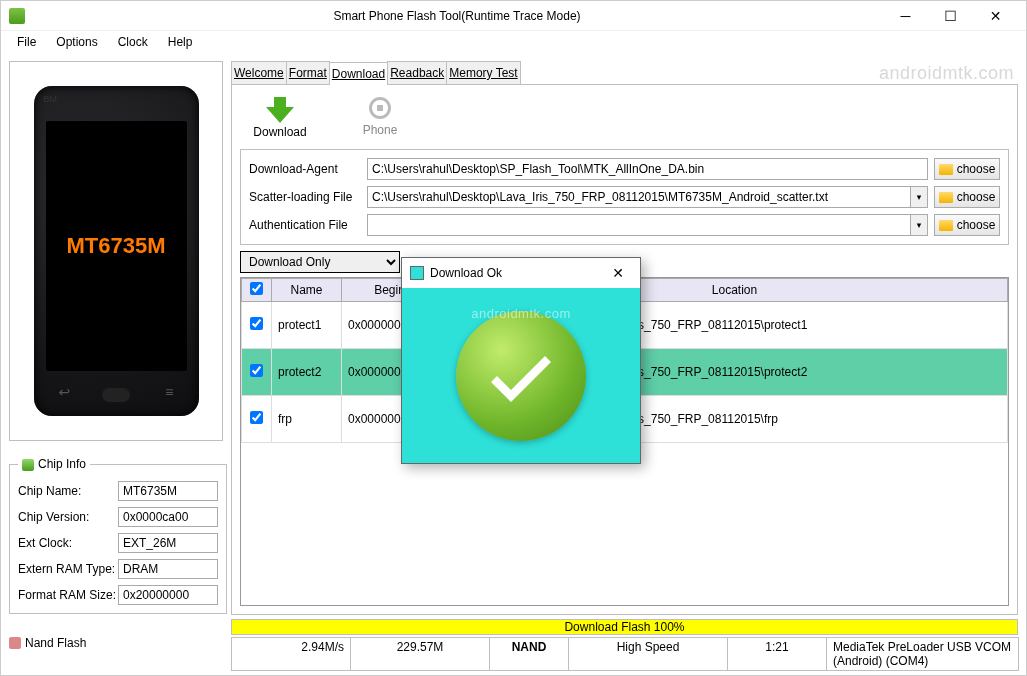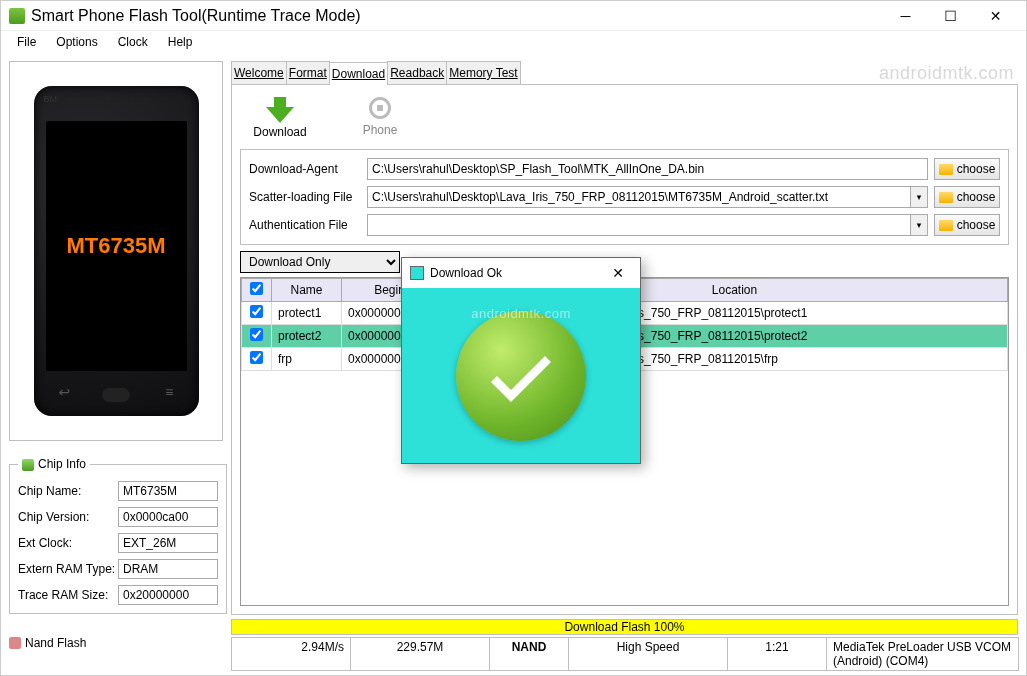--- a/index.html
+++ b/index.html
@@ -1,19 +1,19 @@
 <!DOCTYPE html>
 <html><head>
 <meta charset="utf-8">
 <style>
 * { box-sizing: border-box; margin: 0; padding: 0; font-family: "Segoe UI", Tahoma, sans-serif; }
 body { background: #fff; width: 1027px; height: 676px; overflow: hidden; position: relative; border: 1px solid #ccc; }
 .titlebar { height: 30px; display: flex; align-items: center; padding: 0 8px; background: #fff; border-bottom: 1px solid #eee; }
 .titlebar-icon { width: 16px; height: 16px; background: linear-gradient(#7fc241,#4a9c1f); border-radius: 2px; margin-right: 6px; }
-.titlebar-title { font-size: 16px; flex: 1; }
+.titlebar-title { font-size: 12px; flex: 1; text-align: center; }
 .win-controls { display: flex; }
 .win-btn { width: 45px; height: 30px; display: flex; align-items: center; justify-content: center; font-size: 14px; font-family: sans-serif; }
 .menubar { height: 22px; display: flex; align-items: center; padding: 0 8px; gap: 4px; background: #fff; font-size: 12px; }
 .menubar span { padding: 2px 8px; }
 .main { display: flex; height: calc(100% - 52px); }
 .leftcol { width: 230px; padding: 8px; display: flex; flex-direction: column; gap: 16px; }
 .phone-panel { border: 1px solid #bfbfbf; height: 380px; display: flex; align-items: center; justify-content: center; background: #fff; }
 .phone-body { width: 165px; height: 330px; background: radial-gradient(circle at 30% 30%, #2a2a2e, #0e0e10); border-radius: 18px; position: relative; box-shadow: inset 0 0 10px #000; }
 .phone-screen { position: absolute; top: 35px; left: 12px; right: 12px; bottom: 45px; background: #000; border-radius: 2px; display: flex; align-items: center; justify-content: center; }
 .phone-text { color: #ff7a00; font-weight: bold; font-size: 22px; font-family: Arial, sans-serif; }
@@ -49,21 +49,21 @@
 .file-row .finput { flex: 1; height: 22px; border: 1px solid #aaa; padding: 0 4px; font-size: 12px; }
 .file-row .fcombo { flex: 1; display: flex; }
 .file-row .fcombo input { flex: 1; height: 22px; border: 1px solid #aaa; border-right: none; padding: 0 4px; font-size: 12px; }
 .file-row .fcombo .dd { width: 18px; height: 22px; border: 1px solid #aaa; background: #f0f0f0; display: flex; align-items: center; justify-content: center; font-size: 9px; }
 .choose-btn { width: 66px; height: 22px; border: 1px solid #aaa; background: linear-gradient(#fafafa,#e5e5e5); display: flex; align-items: center; justify-content: center; gap: 4px; font-size: 12px; }
 .folder-icon { width: 14px; height: 11px; background: linear-gradient(#ffd96a,#f5b400); border-radius: 1px; position: relative; }
 .mode-select { width: 160px; height: 22px; border: 1px solid #000; font-size: 12px; padding: 0 4px; margin-bottom: 4px; }
 .grid-wrap { border: 1px solid #999; flex: 1; overflow: hidden; background: #fff; }
 table.grid { width: 100%; border-collapse: collapse; font-size: 12px; }
 table.grid th { background: #e8e6f4; border: 1px solid #aaa; padding: 3px 6px; font-weight: normal; text-align: center; }
-table.grid td { border: 1px solid #ddd; padding: 3px 6px; height: 22px; }
+table.grid td { border: 1px solid #ddd; padding: 15px 6px; height: 22px; }
 table.grid td.chk { text-align: center; width: 30px; }
 tr.sel td { background: #5fcfa8; }
 .progress { height: 16px; background: #ffff00; text-align: center; font-size: 12px; border: 1px solid #bfbfbf; margin-top: 4px; }
 .statusbar { display: flex; font-size: 12px; margin-top: 2px; }
 .statusbar > div { border: 1px solid #bfbfbf; padding: 2px 6px; margin-right: -1px; }
 .sb1 { width: 120px; text-align: right; }
 .sb2 { width: 140px; text-align: center; }
 .sb3 { width: 80px; text-align: center; font-weight: bold; }
 .sb4 { width: 160px; text-align: center; }
 .sb5 { width: 100px; text-align: center; }
@@ -124,21 +124,21 @@
         </div>
       <div class="chip-row">
           <label>Ext Clock:</label>
           <input readonly="" value="EXT_26M" style="">
         </div>
       <div class="chip-row">
           <label>Extern RAM Type:</label>
           <input readonly="" value="DRAM" style="">
         </div>
       <div class="chip-row">
-          <label>Trace RAM Size:</label>
+          <label>Format RAM Size:</label>
           <input readonly="" value="0x20000000" style="">
         </div>
     </fieldset>
     <div class="nand-row">
       <div class="nand-icon"></div>
       <span>Nand Flash</span>
     </div>
   </div>
 
   <div class="rightcol">

